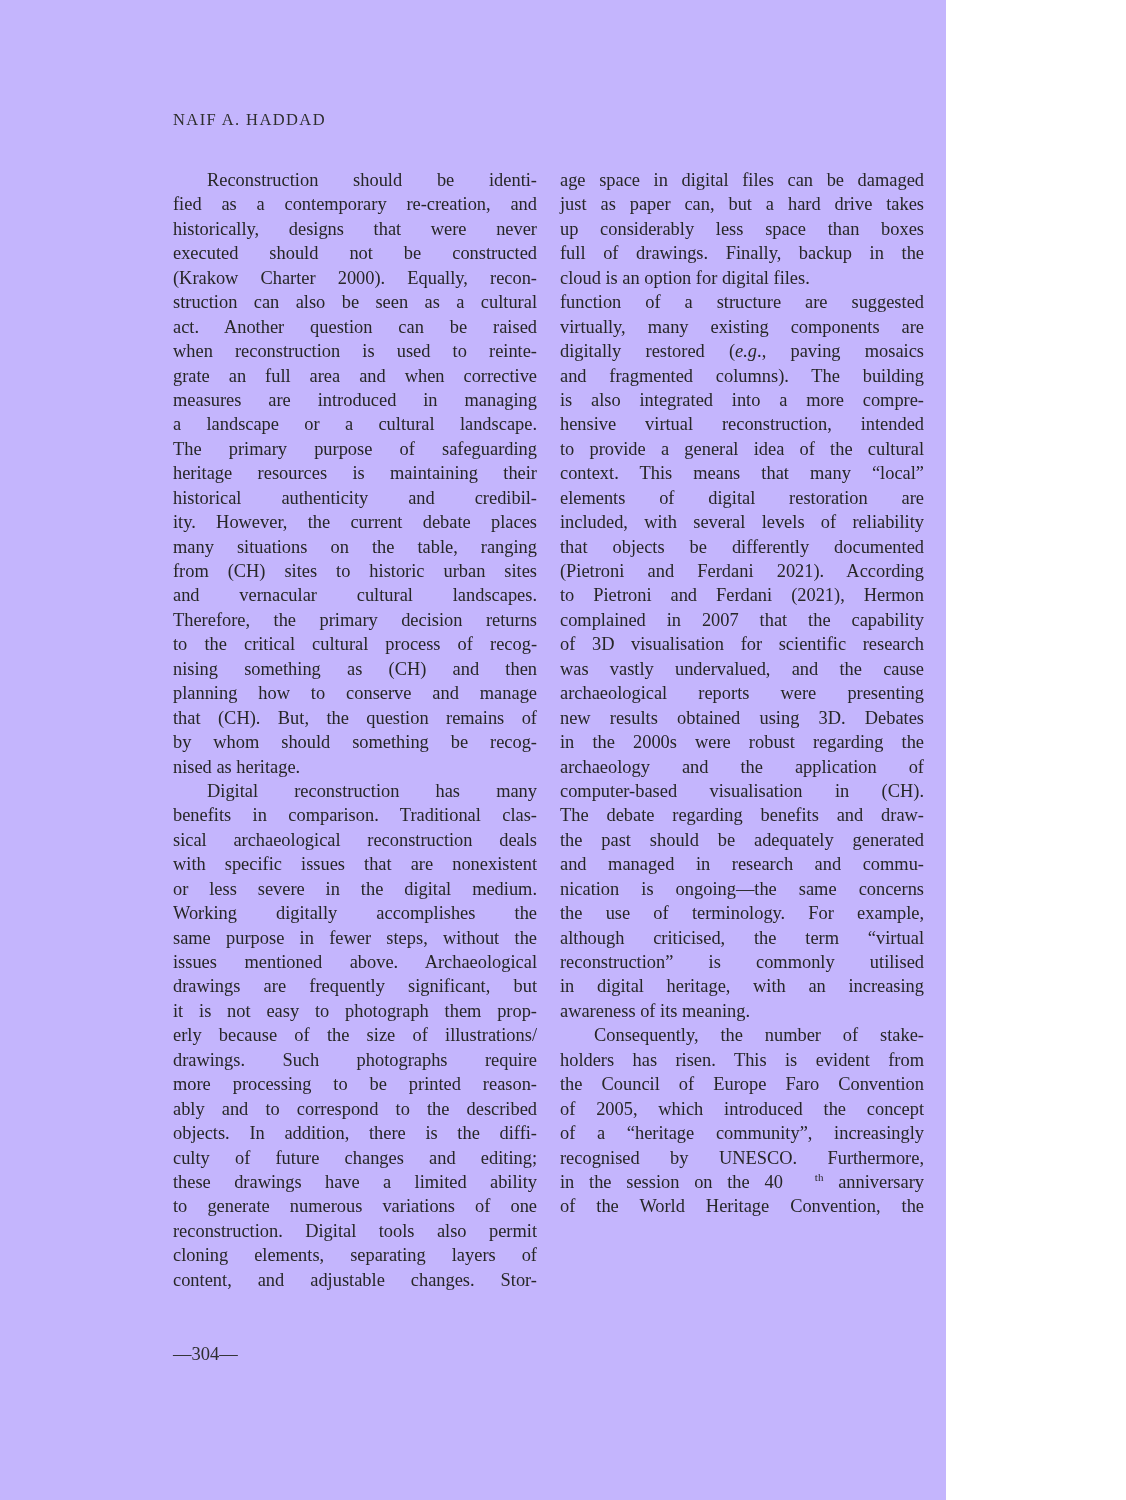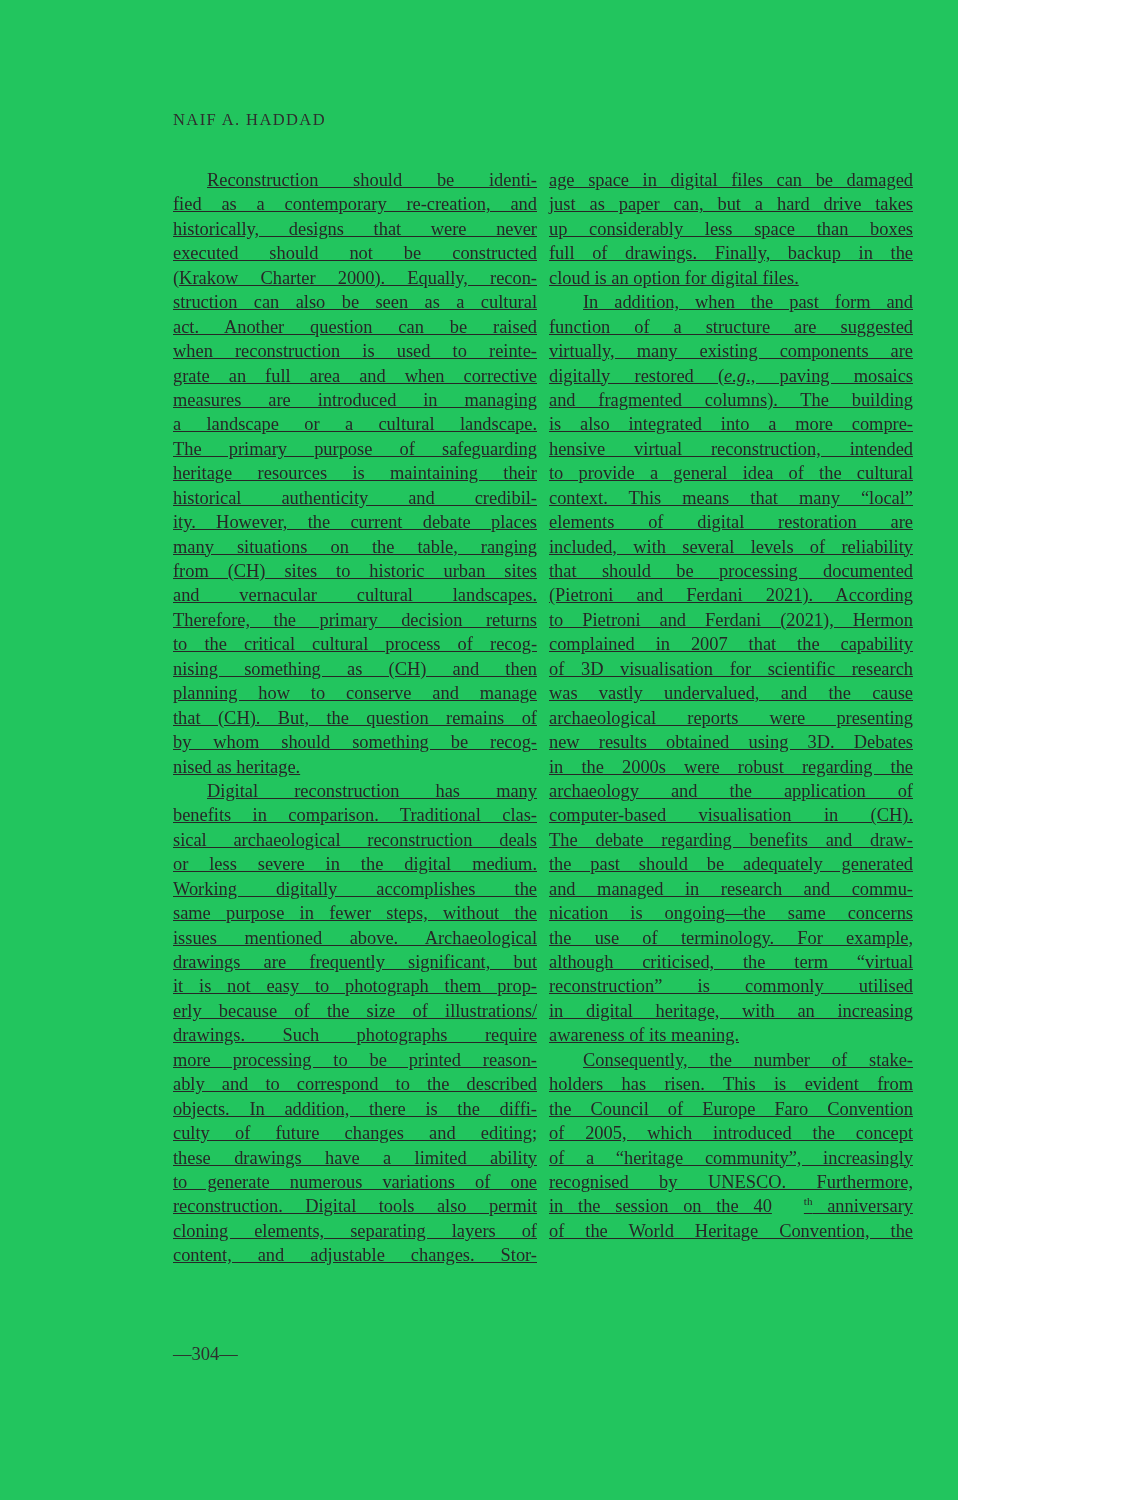--- a/index.html
+++ b/index.html
@@ -4,42 +4,40 @@
 <style>
   html, body {
     margin: 0;
     padding: 0;
     background: #ffffff;
   }
   .sheet {
     position: relative;
     width: 946px;
     height: 1500px;
-    background: #22c55e;
+    background: #c4b5fd;
     font-family: "Liberation Serif", serif;
     color: #272727;
     overflow: hidden;
-    padding-left: 12px;
   }
   .running-header {
     position: absolute;
     left: 173px;
     top: 110px;
     font-size: 16.5px;
     letter-spacing: 1.4px;
     color: #2e2e2e;
   }
   .text-block {
     position: absolute;
     left: 173px;
     top: 168px;
     width: 752px;
     display: flex;
-    gap: 12px;
-    text-decoration: underline;
+    gap: 23px;
   }
   .column {
     width: 364px;
     flex: 0 0 364px;
     font-size: 18.4px;
     line-height: 24.45px;
     color: #272727;
   }
   .line {
     text-align: justify;
@@ -103,20 +101,21 @@
         <div class="line">Therefore, the primary decision returns</div>
         <div class="line">to the critical cultural process of recog-</div>
         <div class="line">nising something as (CH) and then</div>
         <div class="line">planning how to conserve and manage</div>
         <div class="line">that (CH). But, the question remains of</div>
         <div class="line">by whom should something be recog-</div>
         <div class="line para-end">nised as heritage.</div>
         <div class="line indent">Digital reconstruction has many</div>
         <div class="line">benefits in comparison. Traditional clas-</div>
         <div class="line">sical archaeological reconstruction deals</div>
+        <div class="line">with specific issues that are nonexistent</div>
         <div class="line">or less severe in the digital medium.</div>
         <div class="line">Working digitally accomplishes the</div>
         <div class="line">same purpose in fewer steps, without the</div>
         <div class="line">issues mentioned above. Archaeological</div>
         <div class="line">drawings are frequently significant, but</div>
         <div class="line">it is not easy to photograph them prop-</div>
         <div class="line">erly because of the size of illustrations/</div>
         <div class="line">drawings. Such photographs require</div>
         <div class="line">more processing to be printed reason-</div>
         <div class="line">ably and to correspond to the described</div>
@@ -127,32 +126,31 @@
         <div class="line">reconstruction. Digital tools also permit</div>
         <div class="line">cloning elements, separating layers of</div>
         <div class="line">content, and adjustable changes. Stor-</div>
       </div>
     <div class="column">
         <div class="line">age space in digital files can be damaged</div>
         <div class="line">just as paper can, but a hard drive takes</div>
         <div class="line">up considerably less space than boxes</div>
         <div class="line">full of drawings. Finally, backup in the</div>
         <div class="line para-end">cloud is an option for digital files.</div>
-        <div class="line indent">In addition, when the past form and</div>
         <div class="line">function of a structure are suggested</div>
         <div class="line">virtually, many existing components are</div>
         <div class="line">digitally restored (<i>e.g</i>., paving mosaics</div>
         <div class="line">and fragmented columns). The building</div>
         <div class="line">is also integrated into a more compre-</div>
         <div class="line">hensive virtual reconstruction, intended</div>
         <div class="line">to provide a general idea of the cultural</div>
         <div class="line">context. This means that many “local”</div>
         <div class="line">elements of digital restoration are</div>
         <div class="line">included, with several levels of reliability</div>
-        <div class="line">that should be processing documented</div>
+        <div class="line">that objects be differently documented</div>
         <div class="line">(Pietroni and Ferdani 2021). According</div>
         <div class="line">to Pietroni and Ferdani (2021), Hermon</div>
         <div class="line">complained in 2007 that the capability</div>
         <div class="line">of 3D visualisation for scientific research</div>
         <div class="line">was vastly undervalued, and the cause</div>
         <div class="line">archaeological reports were presenting</div>
         <div class="line">new results obtained using 3D. Debates</div>
         <div class="line">in the 2000s were robust regarding the</div>
         <div class="line">archaeology and the application of</div>
         <div class="line">computer-based visualisation in (CH).</div>

